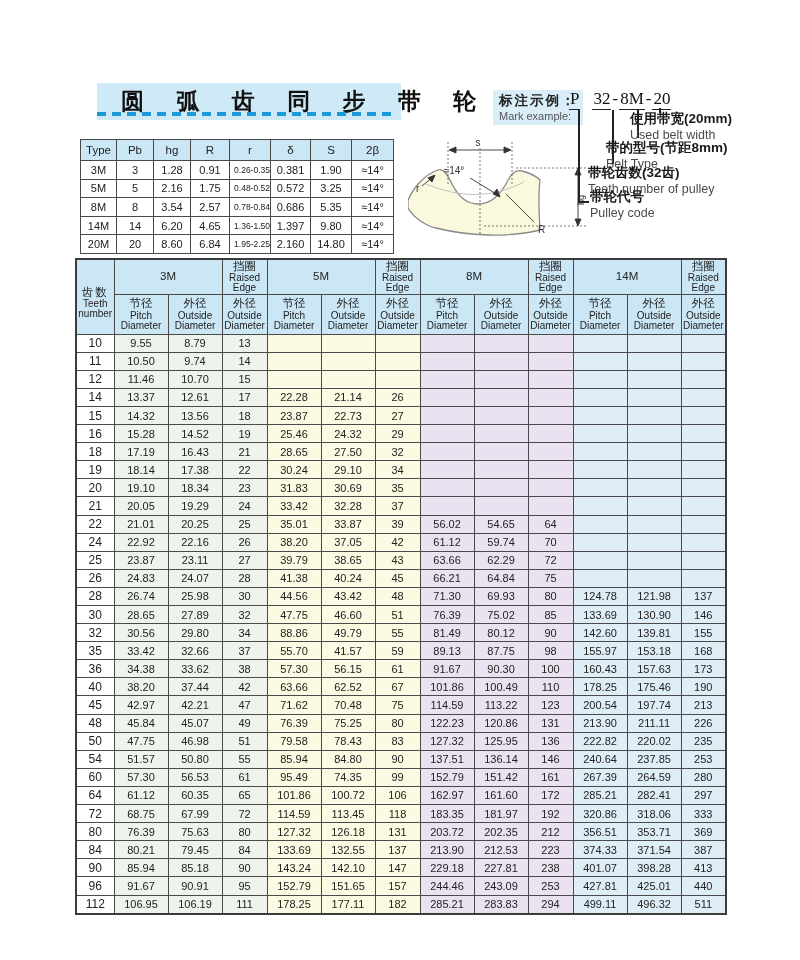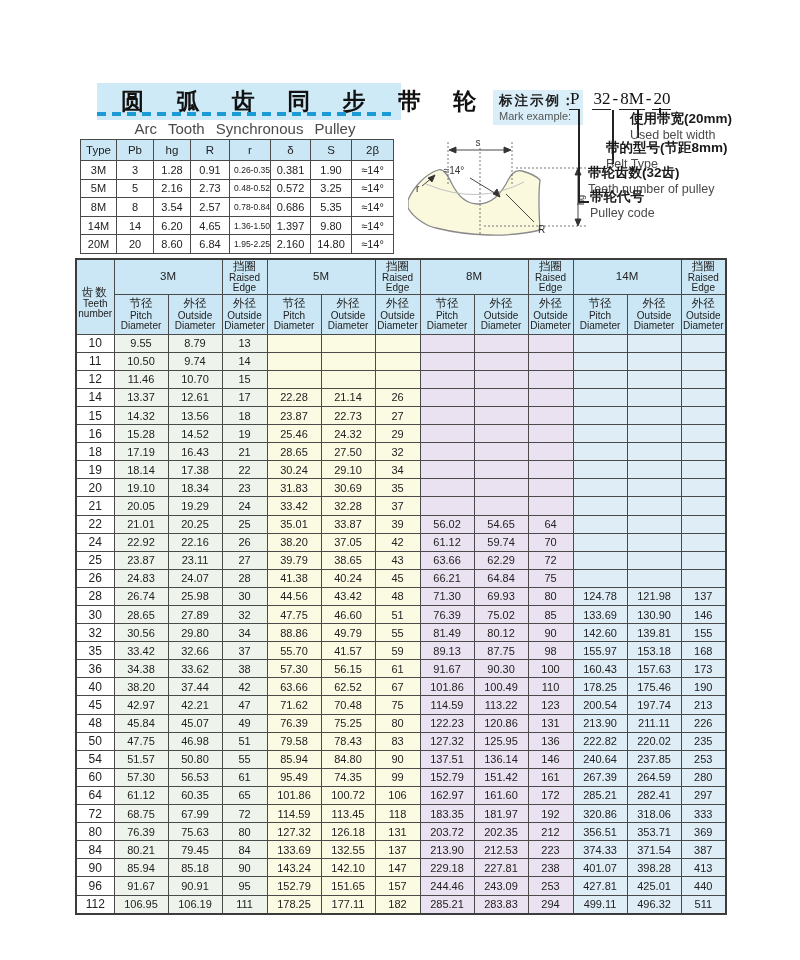--- a/index.html
+++ b/index.html
@@ -68,21 +68,20 @@
   .g2{background:var(--group-8m);}
   .g3{background:var(--group-14m);}
 </style>
 </head>
 <body>
 
 <div id="page">
 
   <div class="title-cn">圆 弧 齿 同 步 带 轮</div>
   <div class="title-dash"></div>
-  <div class="title-en">Arc  Tooth  Synchronous  Pulley</div>
 
   <table class="spec">
     <colgroup>
       <col style="width:36px">
         <col style="width:37px">
         <col style="width:37px">
         <col style="width:39px">
       <col style="width:41px">
         <col style="width:40px">
         <col style="width:41px">
@@ -108,21 +107,21 @@
           <td>0.91</td>
           <td class="rcol">0.26-0.35</td>
           <td>0.381</td>
           <td>1.90</td>
           <td>≈14°</td>
         </tr>
         <tr>
           <td>5M</td>
           <td>5</td>
           <td>2.16</td>
-          <td>2.73</td>
+          <td>1.75</td>
           <td class="rcol">0.48-0.52</td>
           <td>0.572</td>
           <td>3.25</td>
           <td>≈14°</td>
         </tr>
         <tr>
           <td>8M</td>
           <td>8</td>
           <td>3.54</td>
           <td>2.57</td>

